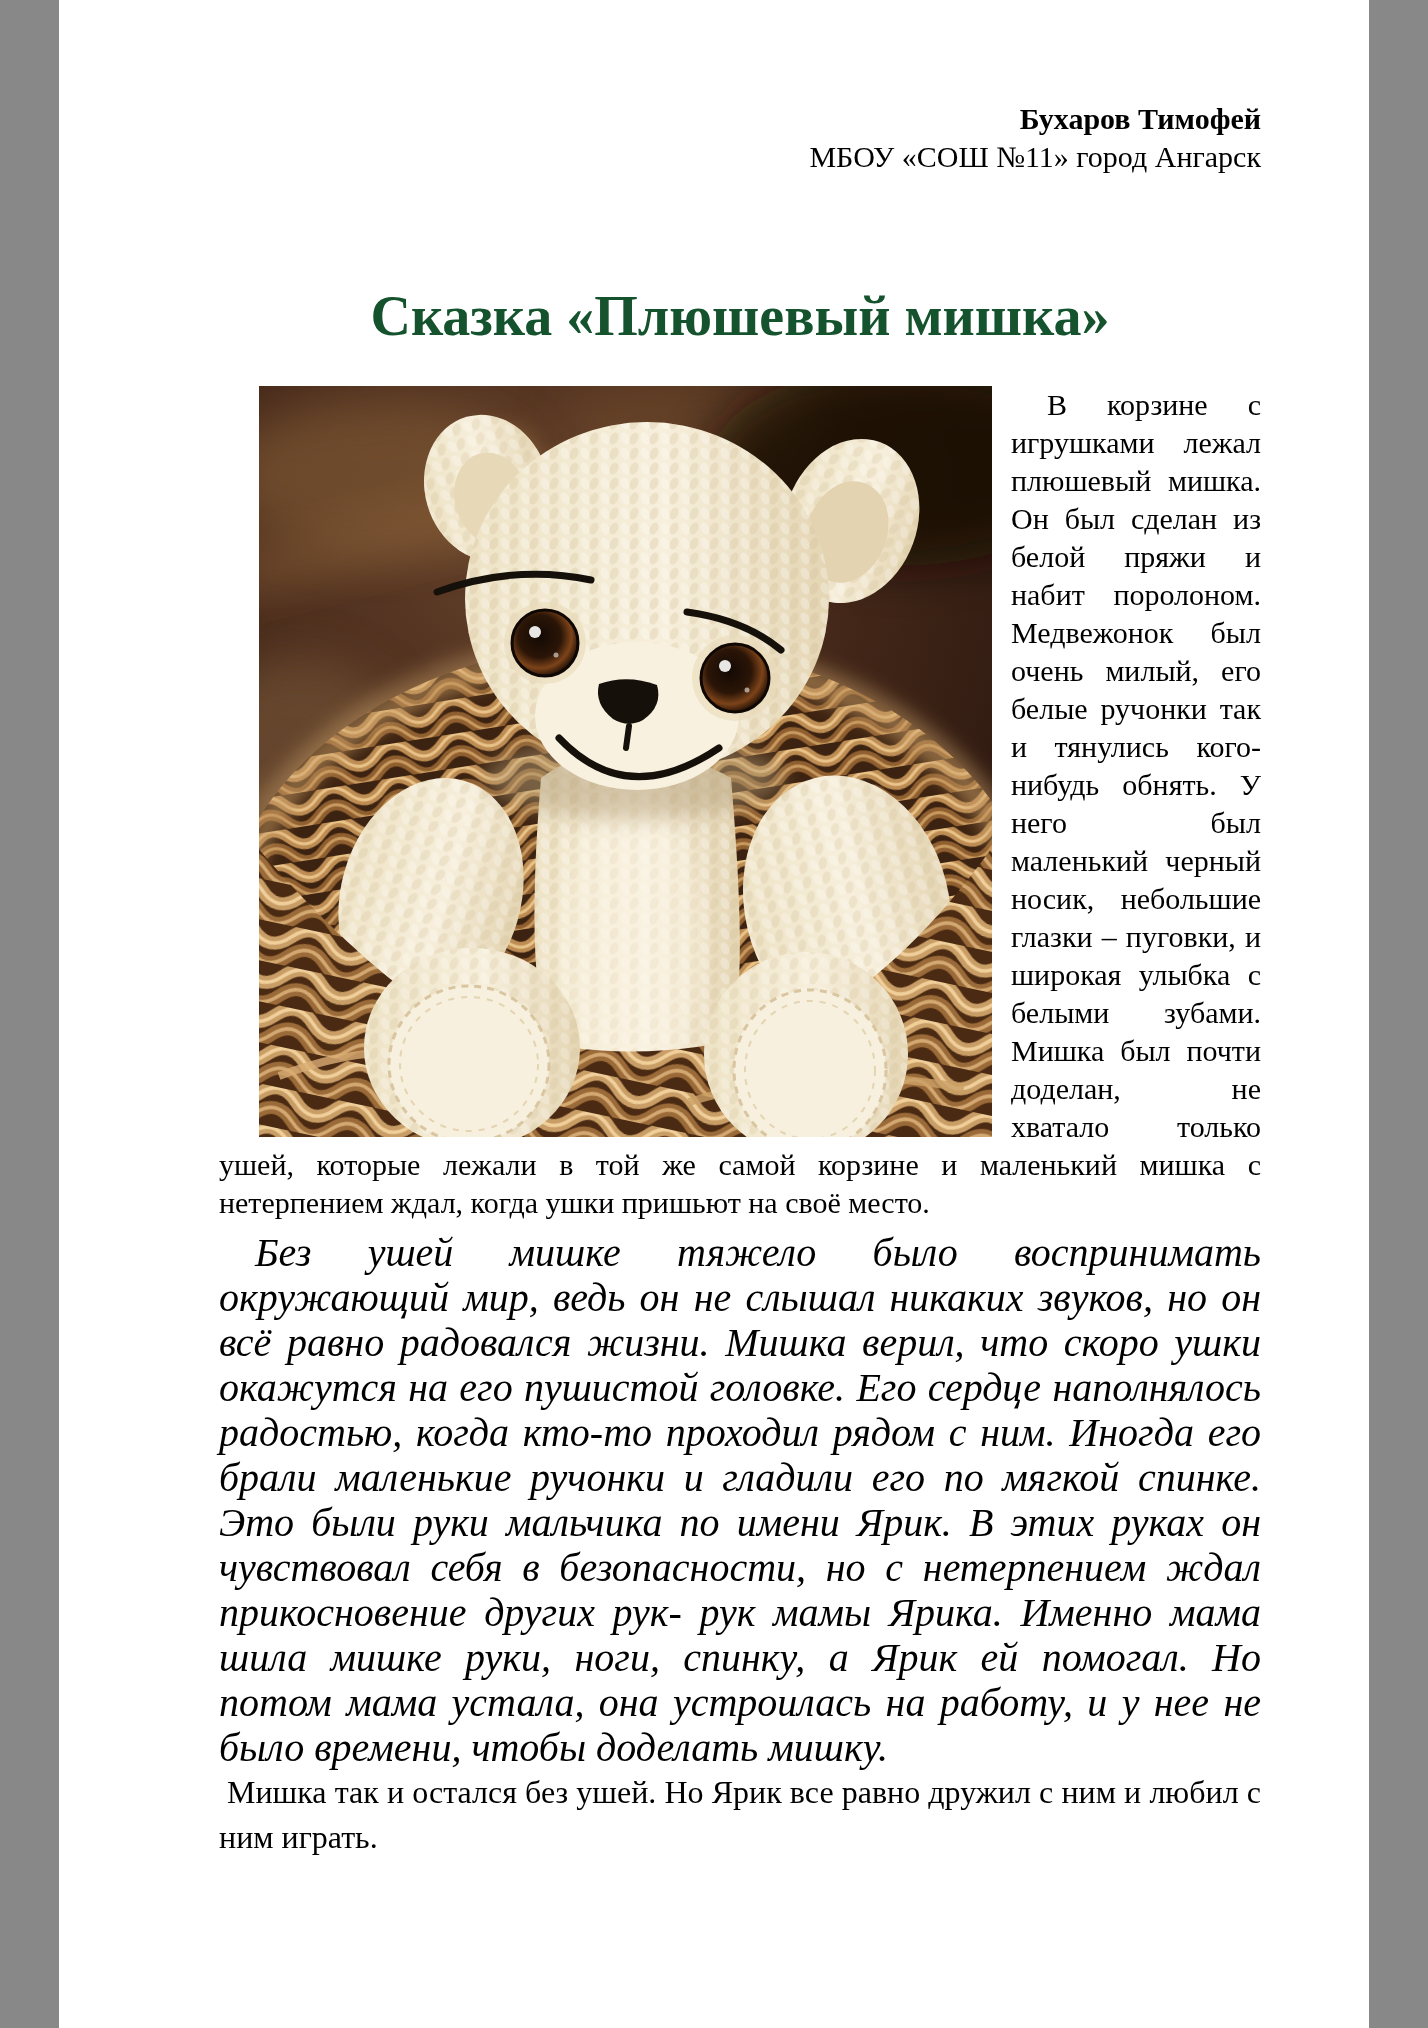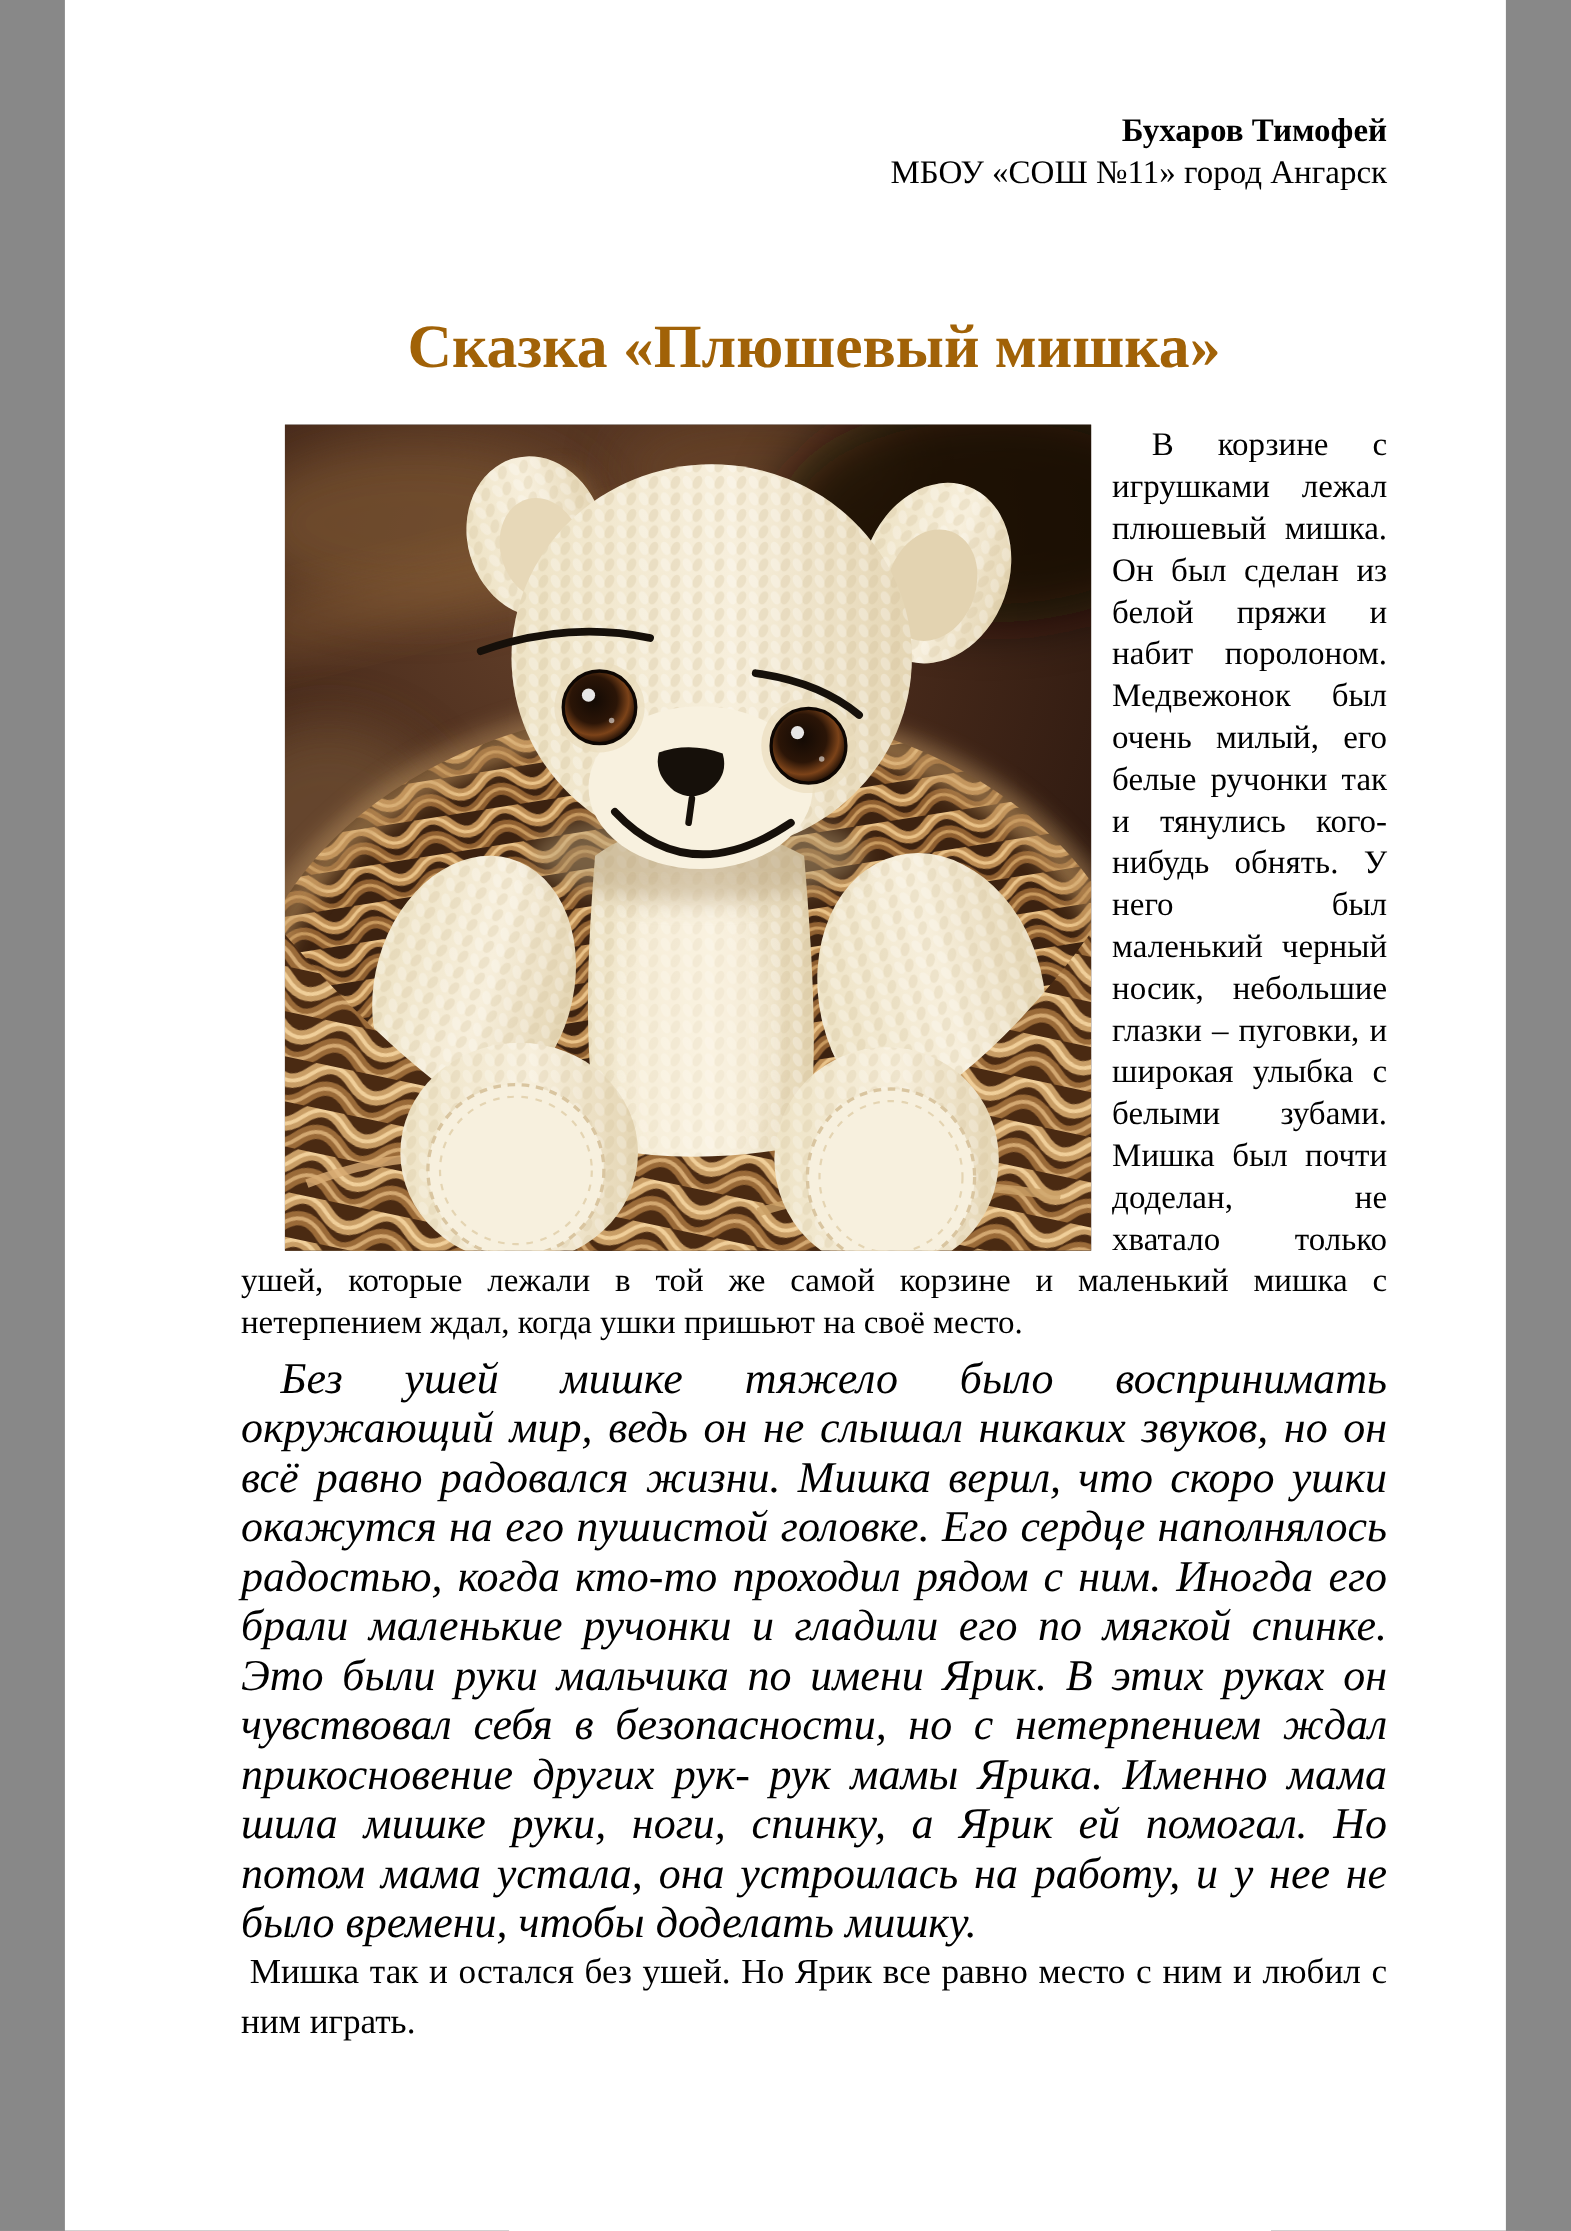--- a/index.html
+++ b/index.html
@@ -76,21 +76,21 @@
 <body>
 
 <div class="page">
   <div class="content">
 
     <div class="doc-header">
       <div class="author">Бухаров Тимофей</div>
       <div>МБОУ «СОШ №11» город Ангарск</div>
     </div>
 
-    <h1 class="story-title" style="color: #a16207;">Сказка «Плюшевый мишка»</h1>
+    <h1 class="story-title" style="color: #14532d;">Сказка «Плюшевый мишка»</h1>
 
 
     <div class="story-body">
 
       <figure class="photo">
         <svg viewBox="0 0 733 751" width="733" height="751" role="img" aria-label="Вязаный плюшевый мишка без ушей сидит в плетёной корзине">
           <defs>
             <radialGradient id="bg" cx="35%" cy="20%" r="95%">
               <stop offset="0" stop-color="#63402a"></stop>
               <stop offset="0.45" stop-color="#46291a"></stop>
@@ -200,17 +200,17 @@
             <ellipse cx="547" cy="668" rx="102" ry="102" fill="url(#bearShade)"></ellipse>
             <ellipse cx="547" cy="668" rx="102" ry="102" fill="url(#knit)" opacity="0.45"></ellipse>
             <ellipse cx="551" cy="684" rx="76" ry="80" fill="#f7f0de" stroke="#d9c5a0" stroke-width="3" stroke-dasharray="7 6"></ellipse>
             <ellipse cx="551" cy="684" rx="65" ry="69" fill="none" stroke="#e4d4b2" stroke-width="2" stroke-dasharray="6 7"></ellipse>
           </g>
         </svg>
       </figure>
 
       <p class="p-wrap">В корзине с игрушками лежал плюшевый мишка. Он был сделан из белой пряжи и набит поролоном. Медвежонок был очень милый, его белые ручонки так и тянулись кого-нибудь обнять. У него был маленький черный носик, небольшие глазки – пуговки, и широкая улыбка с белыми зубами. Мишка был почти доделан, не хватало только ушей, которые лежали в той же самой корзине и маленький мишка с нетерпением ждал, когда ушки пришьют на своё место.</p>
       <p class="p-body">Без ушей мишке тяжело было воспринимать окружающий мир, ведь он не слышал никаких звуков, но он всё равно радовался жизни. Мишка верил, что скоро ушки окажутся на его пушистой головке. Его сердце наполнялось радостью, когда кто-то проходил рядом с ним. Иногда его брали маленькие ручонки и гладили его по мягкой спинке. Это были руки мальчика по имени Ярик. В этих руках он чувствовал себя в безопасности, но с нетерпением ждал прикосновение других рук- рук мамы Ярика. Именно мама шила мишке руки, ноги, спинку, а Ярик ей помогал. Но потом мама устала, она устроилась на работу, и у нее не было времени, чтобы доделать мишку.</p>
-      <p class="p-last">Мишка так и остался без ушей. Но Ярик все равно место с ним и любил с ним играть.</p>
+      <p class="p-last">Мишка так и остался без ушей. Но Ярик все равно дружил с ним и любил с ним играть.</p>
 
     </div>
   </div>
 </div>
 
 </body></html>

